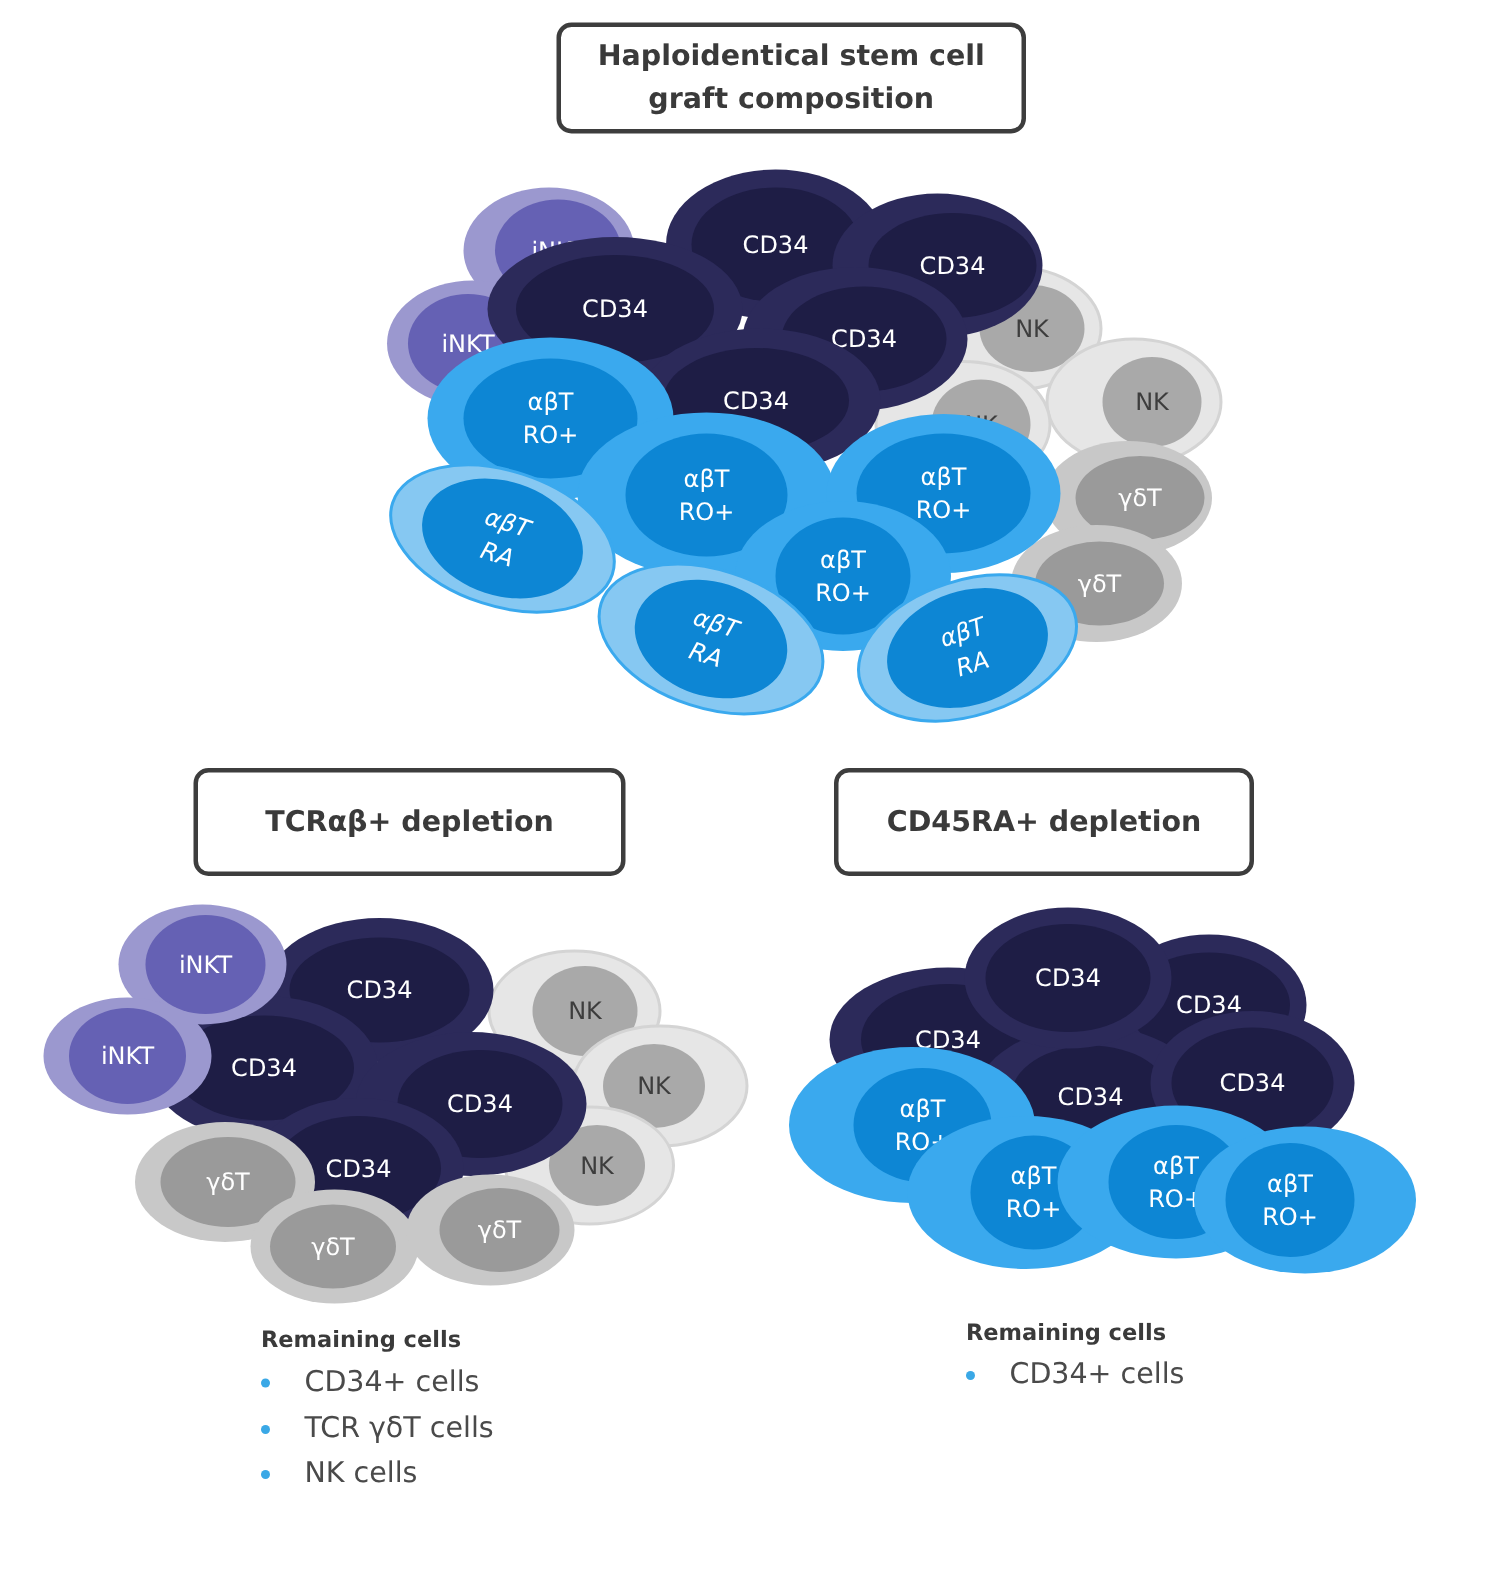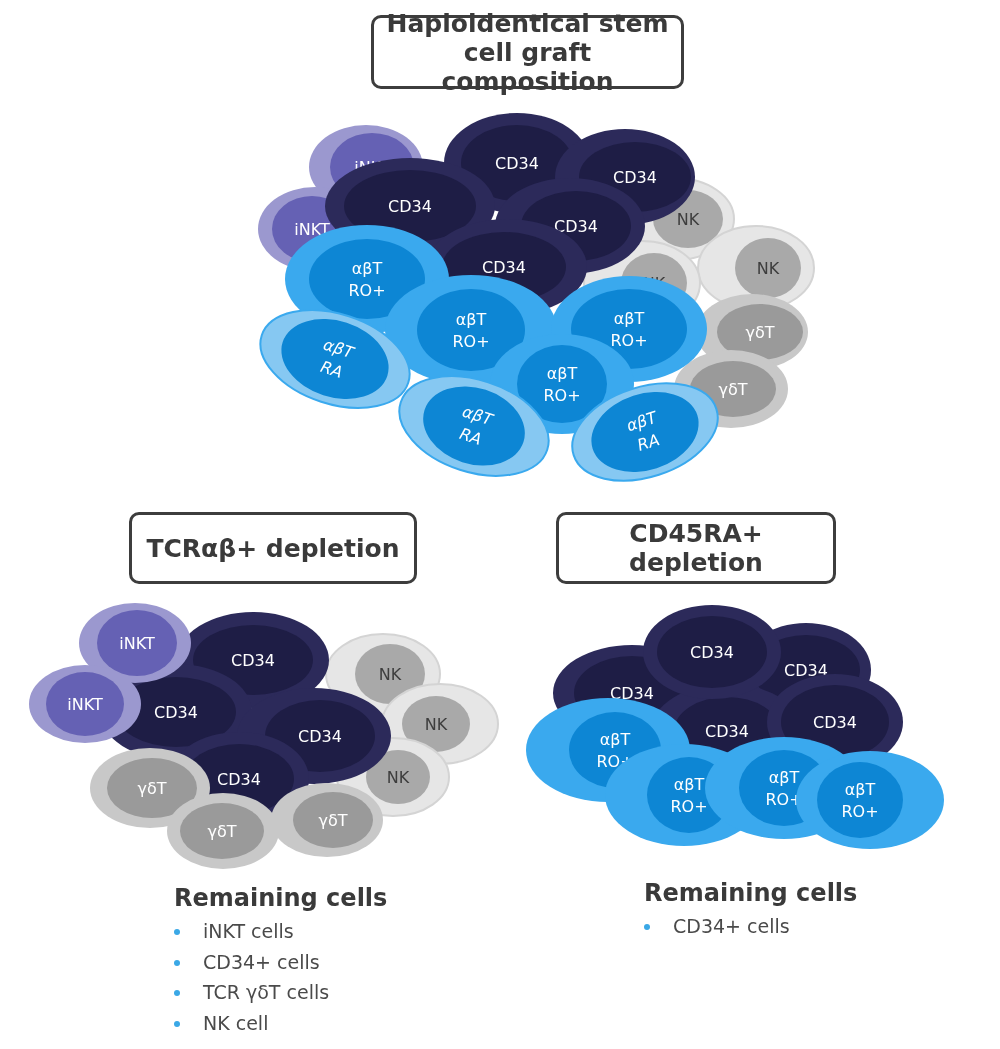--- a/index.html
+++ b/index.html
@@ -1,28 +1,28 @@
 <!DOCTYPE html>
 <html><head>
   <meta charset="utf-8">
   <style>
     html, body { margin: 0; padding: 0; background: #ffffff; }
     body { width: 1000px; height: 1049px; position: relative; overflow: hidden;
            font-family: "DejaVu Sans", "Liberation Sans", sans-serif; color: #3c3c3c; }
     .title-box { position: absolute; box-sizing: border-box; border: 3px solid #3d3d3d;
                  border-radius: 10px; background: #fff; display: flex; align-items: center;
                  justify-content: center; text-align: center; font-weight: bold; color: #3a3a3a;
-                 font-size: 25px; line-height: 29px; }
+                 font-size: 19px; line-height: 29px; }
     #t-main { left: 371px; top: 15px; width: 313px; height: 74px; }
     #t-left { left: 129px; top: 512px; width: 288px; height: 72px; }
     #t-right { left: 556px; top: 512px; width: 280px; height: 72px; }
     svg#diagram { position: absolute; left: 0; top: 0; width: 1000px; height: 1049px; }
     .cell-label { font-family: "DejaVu Sans", sans-serif; font-size: 16px; text-anchor: middle; dominant-baseline: central; }
     .list { position: absolute; }
-    .list h3 { margin: 0 0 4px 0; font-size: 24px; font-weight: bold; color: #3a3a3a; }
+    .list h3 { margin: 0 0 4px 0; font-size: 15px; font-weight: bold; color: #3a3a3a; }
     .list ul { list-style: none; margin: 0; padding: 0; }
     .list li { font-size: 19px; line-height: 30.5px; color: #4a4a4a; position: relative; padding-left: 29px; }
     .list li .bullet { position: absolute; left: 0; top: 13px; width: 6px; height: 6px; border-radius: 50%; background: #3aa8e6; }
     #list-left { left: 174px; top: 884px; }
     #list-right { left: 644px; top: 879px; }
   </style>
 </head>
 <body>
 
 <div class="title-box" id="t-main">
@@ -251,24 +251,23 @@
         <ellipse cx="-10" cy="0" rx="43" ry="38" fill="#0d86d4"></ellipse>
         <text x="-10" y="-11" fill="#ffffff" class="cell-label">αβT</text>
         <text x="-10" y="11" fill="#ffffff" class="cell-label">RO+</text>
       </g>
     </g>
 </svg>
 
 <div class="list" id="list-left">
   <h3>Remaining cells</h3>
   <ul>
-    <li><span class="bullet"></span><span>iNKT cells</span></li>
     <li><span class="bullet"></span><span>CD34+ cells</span></li>
     <li><span class="bullet"></span><span>TCR γδT cells</span></li>
-    <li><span class="bullet"></span><span>NK cell</span></li>
+    <li><span class="bullet"></span><span>NK cells</span></li>
   </ul>
 </div>
 
 <div class="list" id="list-right">
   <h3>Remaining cells</h3>
   <ul>
     <li><span class="bullet"></span><span>CD34+ cells</span></li>
   </ul>
 </div>
 

